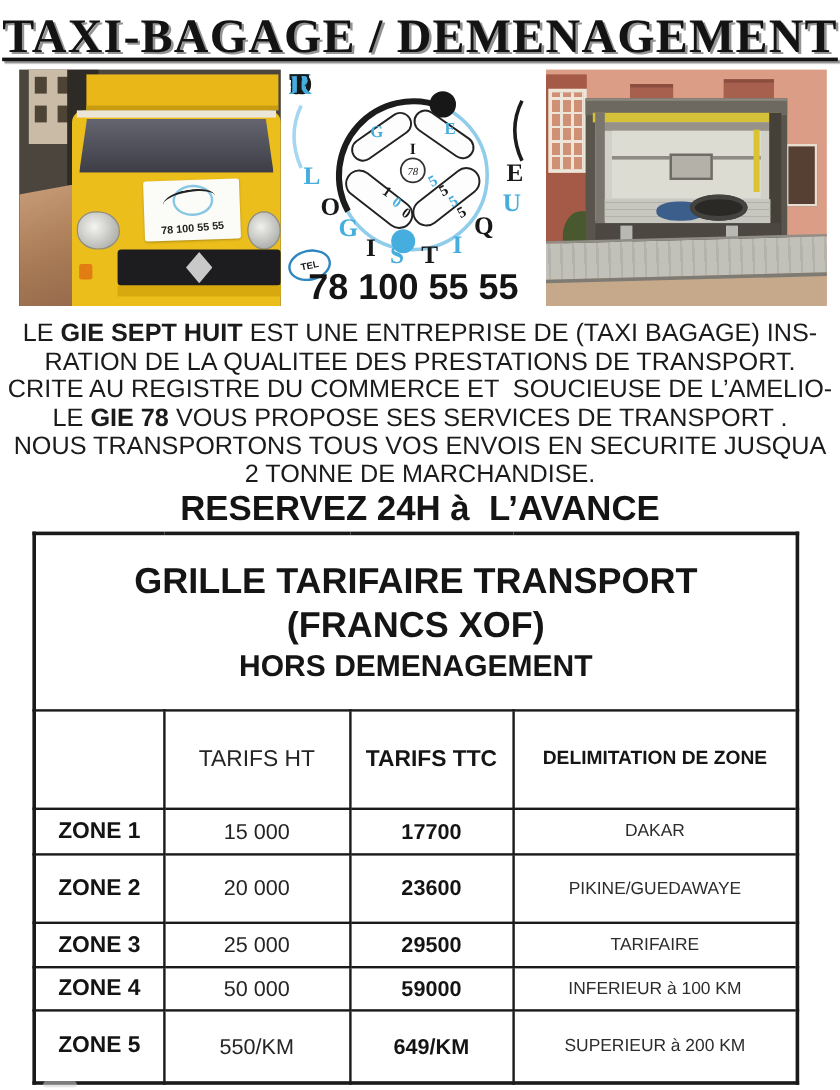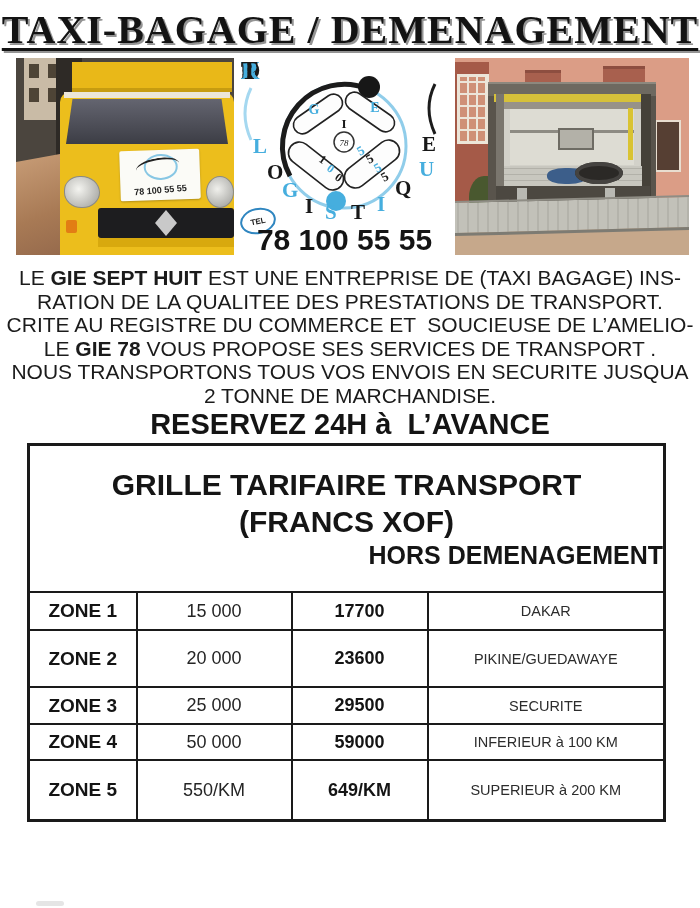--- a/index.html
+++ b/index.html
@@ -108,21 +108,21 @@
   .reserve{position:absolute;top:408px;left:0;right:0;text-align:center;
     font-size:29px;font-weight:bold;color:#141414;white-space:pre;}
 
   
   .tariff-table{position:absolute;left:27px;top:443px;width:636px;border-collapse:collapse;table-layout:fixed;
     border:3px solid #1a1a1a;}
   .tariff-table td{border:2px solid #1a1a1a;text-align:center;vertical-align:middle;padding:0;}
   col.c0{width:108px;} col.c1{width:155px;} col.c2{width:136px;} col.c3{width:237px;}
   .t-title{height:145px;}
   .tt1{font-size:30px;font-weight:bold;line-height:37px;color:#151515;}
-  .tt2{font-size:25px;font-weight:bold;line-height:31px;color:#151515;text-align:right;}
+  .tt2{font-size:25px;font-weight:bold;line-height:31px;color:#151515;}
   .head-row td{height:80px;}
   .h-ht{font-size:19px;font-weight:normal;color:#262626;}
   .h-ttc{font-size:19px;font-weight:bold;color:#151515;}
   .h-zone{font-size:16px;font-weight:bold;color:#151515;}
   .row-z1 td{height:36px;} .row-z2 td{height:55px;} .row-z3 td{height:35px;}
   .row-z4 td{height:34px;} .row-z5 td{height:58px;margin-left:23px;}
   .cell-zone{font-size:19px;font-weight:bold;color:#141414;}
   .cell-ht{font-size:18px;color:#252525;}
   .cell-ttc{font-size:18px;font-weight:bold;color:#141414;}
   .cell-delim{font-size:14.5px;color:#2c2c2c;}
@@ -270,37 +270,43 @@
         <col class="c3">
     </colgroup>
     <tbody>
       <tr>
         <td colspan="4" class="t-title">
           <div class="tt1">GRILLE TARIFAIRE TRANSPORT</div>
           <div class="tt1">(FRANCS XOF)</div>
           <div class="tt2">HORS DEMENAGEMENT</div>
         </td>
       </tr>
+      <tr class="head-row">
+        <td></td>
+        <td class="h-ht">TARIFS HT</td>
+        <td class="h-ttc">TARIFS TTC</td>
+        <td class="h-zone">DELIMITATION DE ZONE</td>
+      </tr>
       <tr class="row-z1">
         <td class="cell-zone">ZONE 1</td>
         <td class="cell-ht">15 000</td>
         <td class="cell-ttc">17700</td>
         <td class="cell-delim">DAKAR</td>
       </tr>
       <tr class="row-z2">
         <td class="cell-zone">ZONE 2</td>
         <td class="cell-ht">20 000</td>
         <td class="cell-ttc">23600</td>
         <td class="cell-delim">PIKINE/GUEDAWAYE</td>
       </tr>
       <tr class="row-z3">
         <td class="cell-zone">ZONE 3</td>
         <td class="cell-ht">25 000</td>
         <td class="cell-ttc">29500</td>
-        <td class="cell-delim">SECURITE</td>
+        <td class="cell-delim">TARIFAIRE</td>
       </tr>
       <tr class="row-z4">
         <td class="cell-zone">ZONE 4</td>
         <td class="cell-ht">50 000</td>
         <td class="cell-ttc">59000</td>
         <td class="cell-delim">INFERIEUR à 100 KM</td>
       </tr>
       <tr class="row-z5">
         <td class="cell-zone">ZONE 5</td>
         <td class="cell-ht">550/KM</td>

